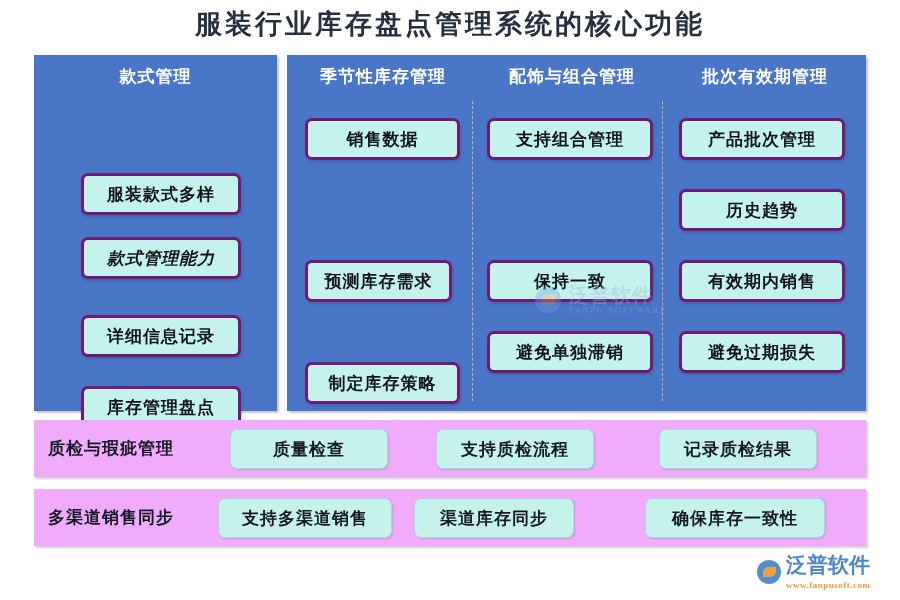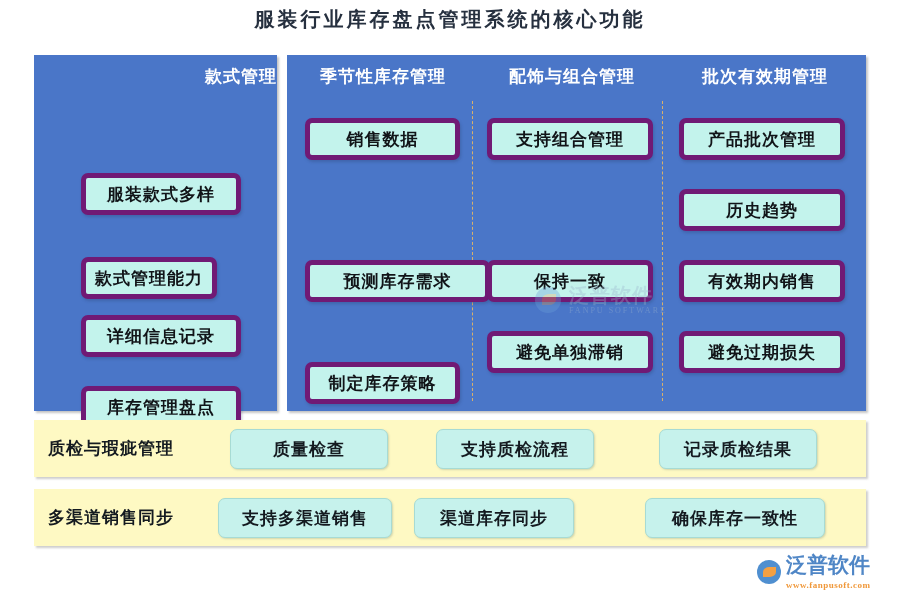--- a/index.html
+++ b/index.html
@@ -19,21 +19,21 @@
     height: 600px;
   }
 
   
   .title {
     position: absolute;
     left: 0;
     top: 6px;
     width: 900px;
     text-align: center;
-    font-size: 20px;
+    font-size: 27px;
     font-weight: bold;
     color: #26303f;
     letter-spacing: 3px;
     font-family: "Liberation Serif", "DejaVu Serif", serif;
   }
 
   
   .panel {
     position: absolute;
     background: #4a76c8;
@@ -59,40 +59,40 @@
     height: 300px;
     border-left: 1px dashed #d9b06a;
     width: 0;
   }
 
   
   .pill {
     position: absolute;
     height: 42px;
     background: #c3f3ec;
-    border: 5px solid #701a75;
+    border: 3px solid #701a75;
     border-radius: 7px;
     display: flex;
     align-items: center;
     justify-content: center;
     font-size: 17px;
     color: #111418;
     font-weight: bold;
     box-shadow: 1px 2px 3px rgba(40,60,100,0.28);
     white-space: nowrap;
     letter-spacing: 1px;
   }
 
   
   .mintbar {
     position: absolute;
     left: 34px;
     width: 832px;
     height: 57px;
-    background: #fef9c3;
+    background: #f0abfc;
     box-shadow: 2px 2px 2px rgba(90,90,90,0.3);
   }
   .mintbar-1 { top: 420px; }
   .mintbar-2 { top: 489px; }
 
   .mint-label {
     position: absolute;
     left: 14px;
     top: 0;
     height: 57px;
@@ -194,39 +194,39 @@
   .logo-en { font-size: 9px; font-weight: bold; color: #f0983a; letter-spacing: 0.5px; margin-top: 5px; }
 </style>
 </head>
 <body>
 
 <div id="infographic">
 
   <div class="title">服装行业库存盘点管理系统的核心功能</div>
 
   <div class="panel panel-left">
-    <div class="col-header" style="left:0; width:243px;text-align:right;">款式管理</div>
+    <div class="col-header" style="left:0; width:243px;">款式管理</div>
 
     <div class="pill" style="left:47px; top:118px; width:160px;">服装款式多样</div>
-    <div class="pill" style="left:47px; top:202px; width:136px;">款式管理能力</div>
+    <div class="pill" style="left:47px; top:182px; width:160px;font-style:italic;">款式管理能力</div>
     <div class="pill" style="left:47px; top:260px; width:160px;">详细信息记录</div>
     <div class="pill" style="left:47px; top:331px; width:160px;">库存管理盘点</div>
   </div>
 
   <div class="panel panel-right">
 
     <div class="col-header" style="left:6px; width:180px;">季节性库存管理</div>
     <div class="col-header" style="left:190px; width:190px;">配饰与组合管理</div>
     <div class="col-header" style="left:383px; width:190px;">批次有效期管理</div>
 
     <div class="divider" style="left:185px;"></div>
     <div class="divider" style="left:375px;"></div>
 
     <div class="pill" style="left:18px; top:63px; width:155px;">销售数据</div>
-    <div class="pill" style="left:18px; top:205px; width:185px;">预测库存需求</div>
+    <div class="pill" style="left:18px; top:205px; width:147px;">预测库存需求</div>
     <div class="pill" style="left:18px; top:276px; width:155px;margin-top:31px;">制定库存策略</div>
 
     <div class="pill" style="left:200px; top:63px; width:166px;">支持组合管理</div>
     <div class="pill" style="left:200px; top:205px; width:166px;">保持一致</div>
     <div class="pill" style="left:200px; top:276px; width:166px;">避免单独滞销</div>
 
     <div class="pill" style="left:392px; top:63px; width:166px;">产品批次管理</div>
     <div class="pill" style="left:392px; top:134px; width:166px;">历史趋势</div>
     <div class="pill" style="left:392px; top:205px; width:166px;">有效期内销售</div>
     <div class="pill" style="left:392px; top:276px; width:166px;">避免过期损失</div>

